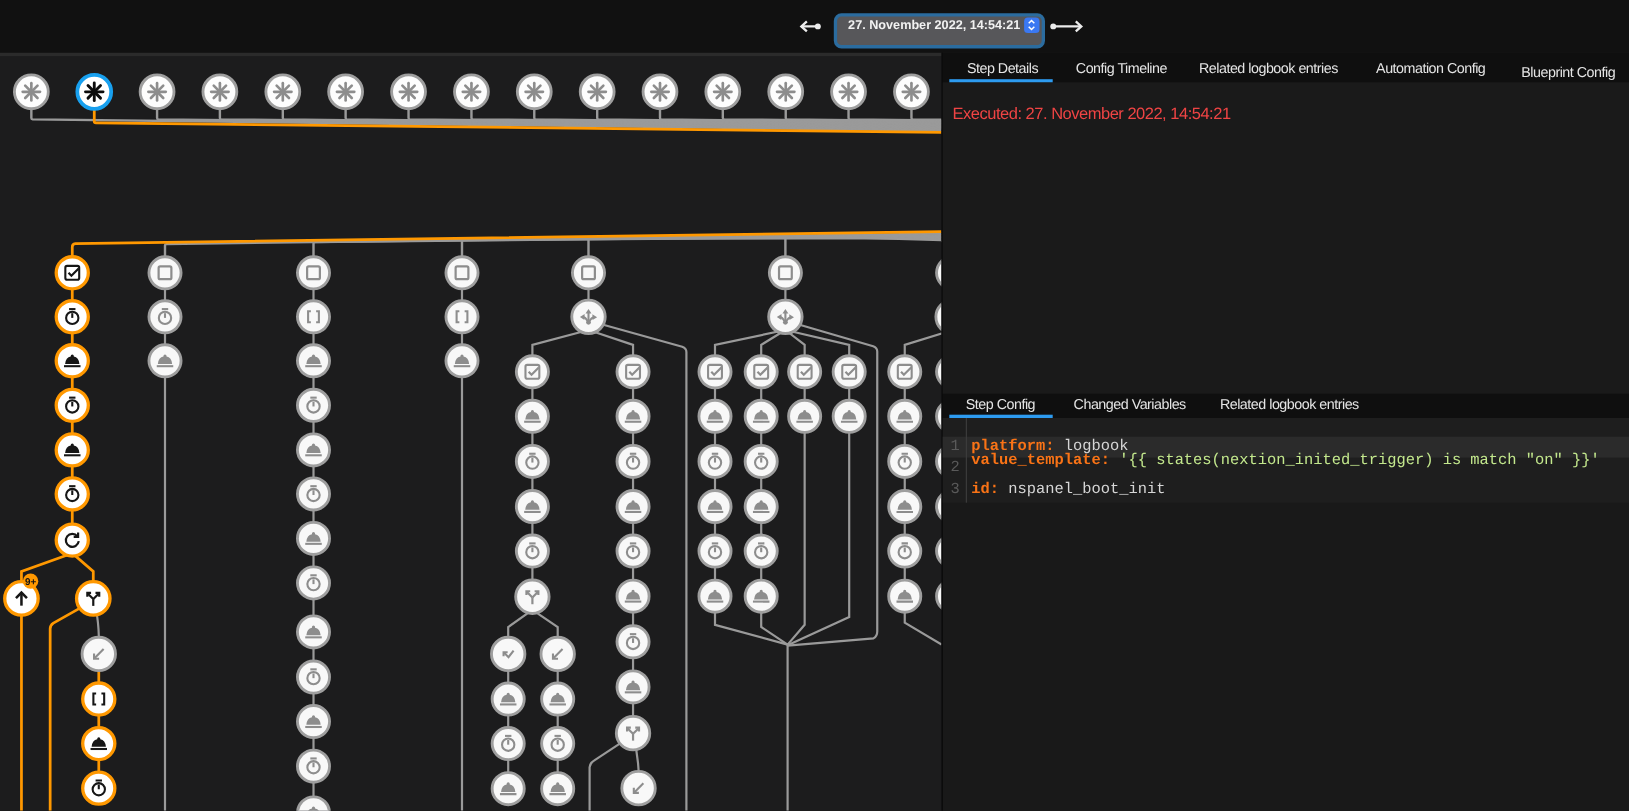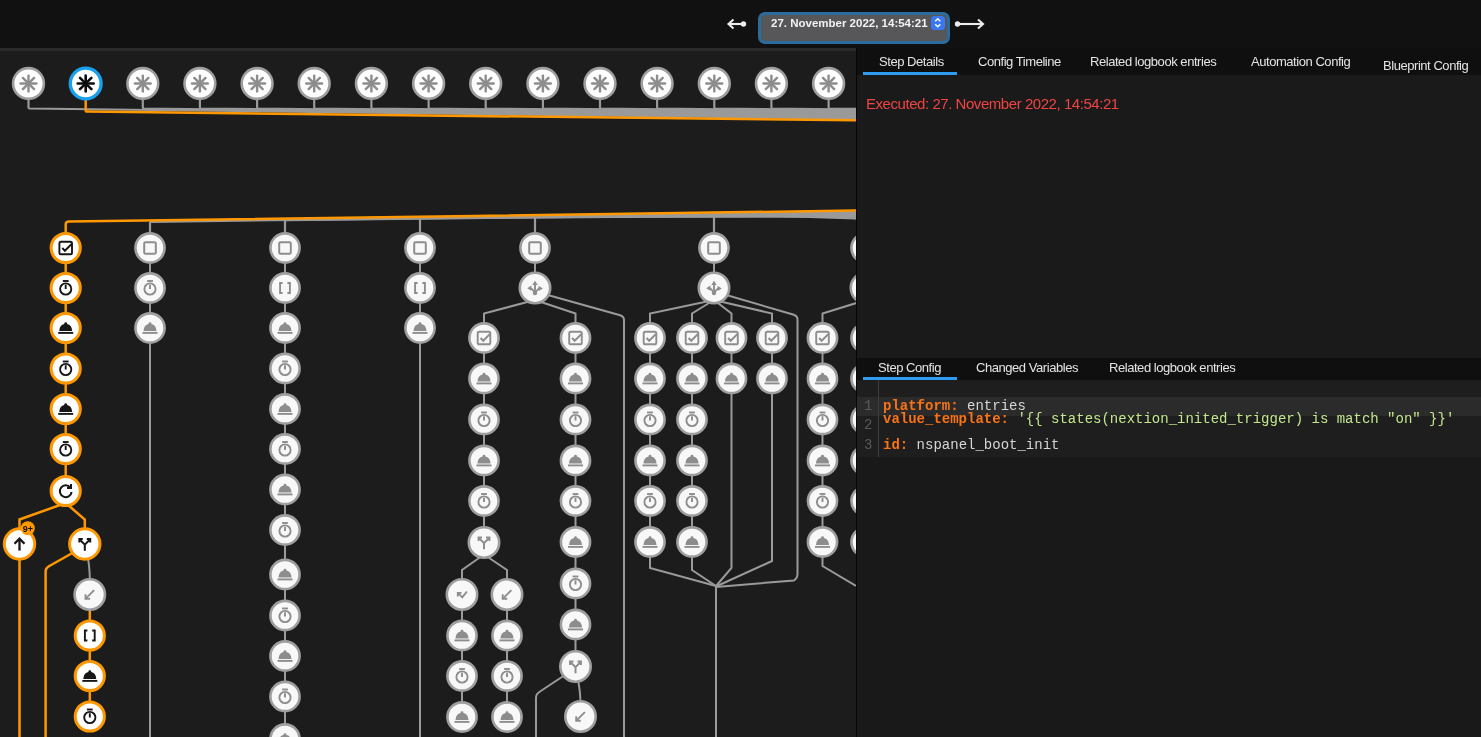--- a/index.html
+++ b/index.html
@@ -836,15 +836,15 @@
  <div class="abs tabtx" style="left:21px;top:312px;">Step Config</div>
  <div class="abs tabtx" style="left:119px;top:312px;">Changed Variables</div>
  <div class="abs tabtx" style="left:252px;top:312px;">Related logbook entries</div>
  <div class="abs ul" style="left:6px;top:328.5px;width:93.5px;"></div>
  <div class="abs" style="left:0;top:331.5px;width:624px;height:77.5px;background:#1e1e1e;"></div>
  <div class="abs" style="left:0;top:348.5px;width:624px;height:19.5px;background:#2b2b2b;"></div>
  <div class="abs" style="left:21px;top:331.5px;width:1px;height:77.5px;background:#3e3e3e;"></div>
  <div class="abs mono" style="left:7px;top:348.5px;color:#5a5a5a;">1</div>
  <div class="abs mono" style="left:7px;top:368px;color:#5a5a5a;">2</div>
  <div class="abs mono" style="left:7px;top:387.5px;color:#5a5a5a;">3</div>
- <div class="abs mono" style="left:26px;top:348.5px;"><span class="key">platform:</span><span class="txt"> entries</span></div>
+ <div class="abs mono" style="left:26px;top:348.5px;"><span class="key">platform:</span><span class="txt"> logbook</span></div>
  <div class="abs mono" style="left:26px;top:362px;"><span class="key">value_template:</span><span class="txt"> </span><span class="str">'{{ states(nextion_inited_trigger) is match "on" }}'</span></div>
  <div class="abs mono" style="left:26px;top:387.5px;"><span class="key">id:</span><span class="txt"> nspanel_boot_init</span></div>
 </div>
 </body></html>

